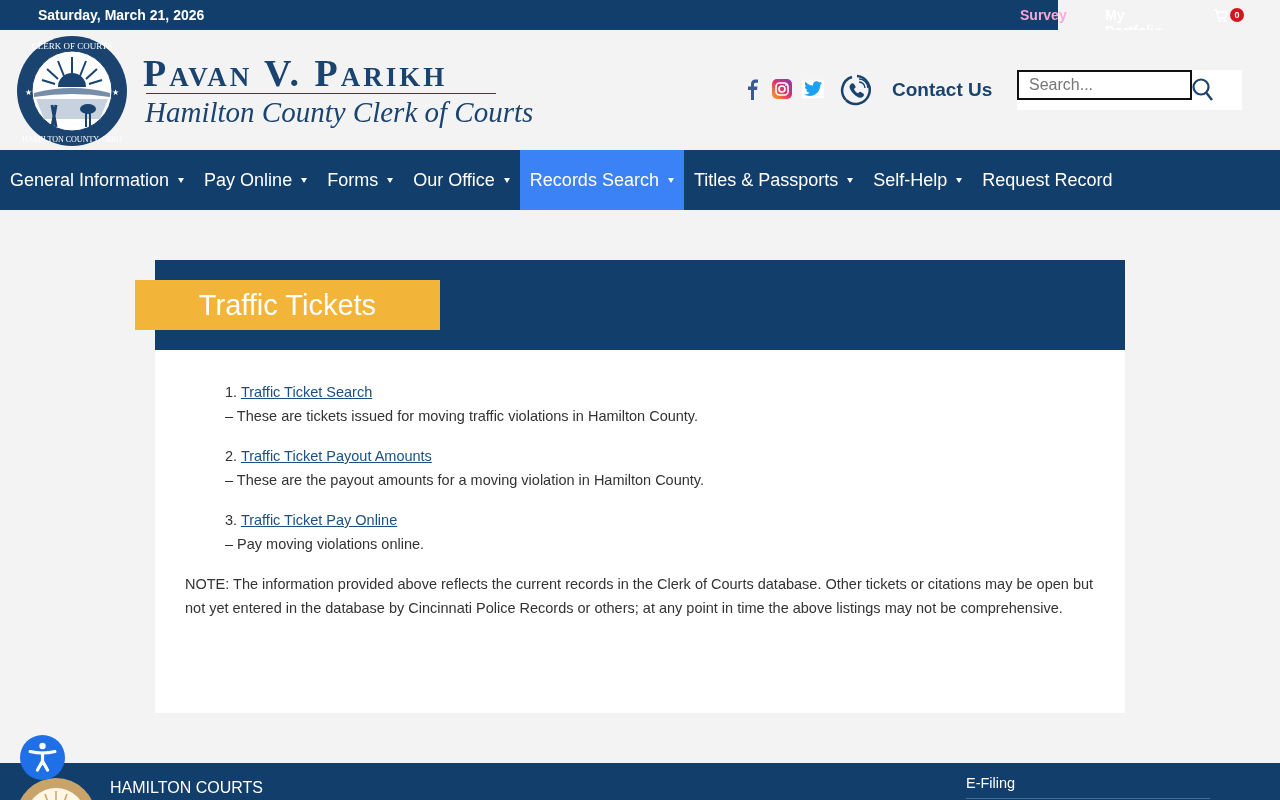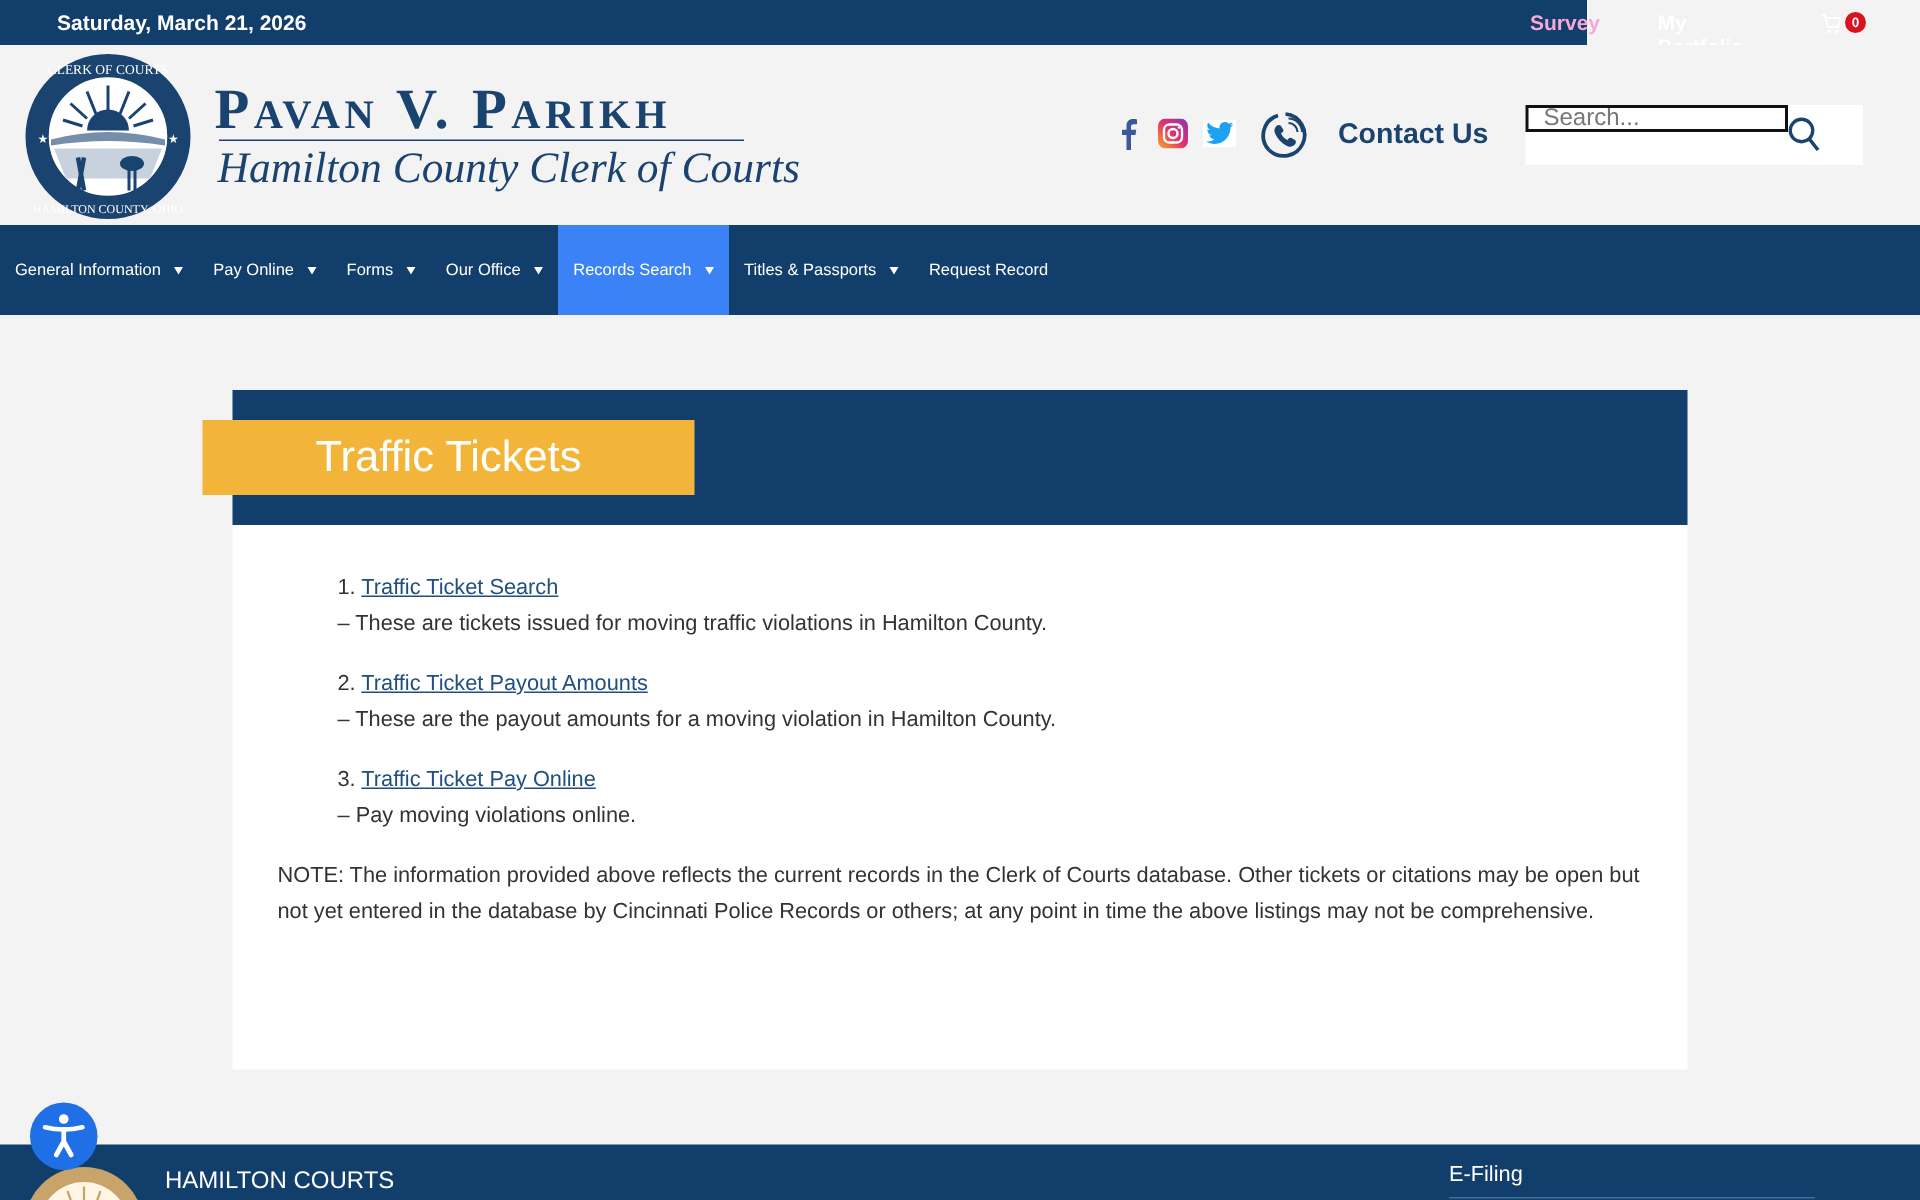--- a/index.html
+++ b/index.html
@@ -20,33 +20,33 @@
     .brand-name { position: absolute; left: 143px; top: 24px; font-family: "Liberation Serif", serif; color: #1a4370; font-size: 38px; letter-spacing: 3px; font-variant: small-caps; font-weight: bold; white-space: nowrap; line-height: 1; }
     .brand-rule { position: absolute; left: 146px; top: 63px; width: 350px; height: 1px; background: #1a4370; }
     .brand-sub { position: absolute; left: 145px; top: 66px; font-family: "Liberation Serif", serif; font-style: italic; color: #1a4370; font-size: 29px; white-space: nowrap; }
     .social { position: absolute; top: 48px; height: 22px; }
     .fb { left: 745px; width: 14px; }
     .ig { left: 772px; width: 20px; }
     .tw { left: 802px; width: 22px; }
     .phone { position: absolute; left: 840px; top: 43px; width: 34px; height: 34px; }
     .contact { position: absolute; left: 892px; top: 49px; font-size: 19px; font-weight: bold; color: #1a4370; text-decoration: none; }
     .search-wrap { position: absolute; left: 1017px; top: 40px; width: 225px; height: 40px; background: #fff; }
-    .search-input { position: absolute; left: 0; top: 0; width: 175px; height: 18px; border: 2px solid #111; font-family: "Liberation Sans", sans-serif; font-size: 16px; padding: 0 10px; color: #333; background: #fff; outline: none; }
+    .search-input { position: absolute; left: 0; top: 0; width: 175px; height: 30px; border: 2px solid #111; font-family: "Liberation Sans", sans-serif; font-size: 16px; padding: 0 10px; color: #333; background: #fff; outline: none; }
     .search-input::placeholder { color: #777; }
     .search-btn { position: absolute; left: 174px; top: 8px; width: 24px; height: 26px; }
 
     
     .nav { position: absolute; left: 0; top: 150px; width: 1280px; height: 60px; background: #113e6b; display: flex; }
-    .nav-item { height: 60px; padding: 0 10px; display: flex; align-items: center; color: #fff; font-size: 11px; text-decoration: none; white-space: nowrap; }
+    .nav-item { height: 60px; padding: 0 10px; display: flex; align-items: center; color: #fff; font-size: 18px; text-decoration: none; white-space: nowrap; }
     .nav-item.active { background: #3b82f6; }
     .caret { display: inline-block; margin-left: 9px; width: 0; height: 0; border-left: 3px solid transparent; border-right: 3px solid transparent; border-top: 5px solid #fff; }
 
     
     .panel-head { position: absolute; left: 155px; top: 260px; width: 970px; height: 90px; background: #113e6b; }
-    .title-box { position: absolute; left: 135px; top: 280px; width: 328px; height: 50px; background: #f2b53a; }
+    .title-box { position: absolute; left: 135px; top: 280px; width: 305px; height: 50px; background: #f2b53a; }
     .title-box h1 { font-weight: normal; color: #fff; font-size: 29px; text-align: center; line-height: 50px; padding-left: 0px; }
     .panel-body { position: absolute; left: 155px; top: 350px; width: 970px; height: 363px; background: #fff; padding: 30px 30px; font-size: 14.5px; line-height: 24px; color: #333; }
     .item { margin-bottom: 16px; margin-left: 40px; }
     .item a { color: #1f4f80; text-decoration: underline; }
     .note { margin-top: 0px; }
 
     
     .footer { position: absolute; left: 0; top: 763px; width: 1280px; height: 37px; background: #113e6b; overflow: hidden; }
     .footer-seal { position: absolute; left: 15px; top: 14px; width: 82px; height: 82px; }
     .footer-title { position: absolute; left: 110px; top: 16px; color: #fff; font-size: 16px; line-height: 18px; }
@@ -168,20 +168,24 @@
     </a>
   <a href="#" class="nav-item active">
       <span>Records Search</span>
       <span class="caret"></span>
     </a>
   <a href="#" class="nav-item">
       <span>Titles &amp; Passports</span>
       <span class="caret"></span>
     </a>
   <a href="#" class="nav-item">
+      <span>Self-Help</span>
+      <span class="caret"></span>
+    </a>
+  <a href="#" class="nav-item">
       <span>Request Record</span>
     </a>
 </nav>
 
 <div class="panel-head"></div>
 <div class="title-box">
   <h1>Traffic Tickets</h1>
 </div>
 <div class="panel-body">
   <div class="item">

